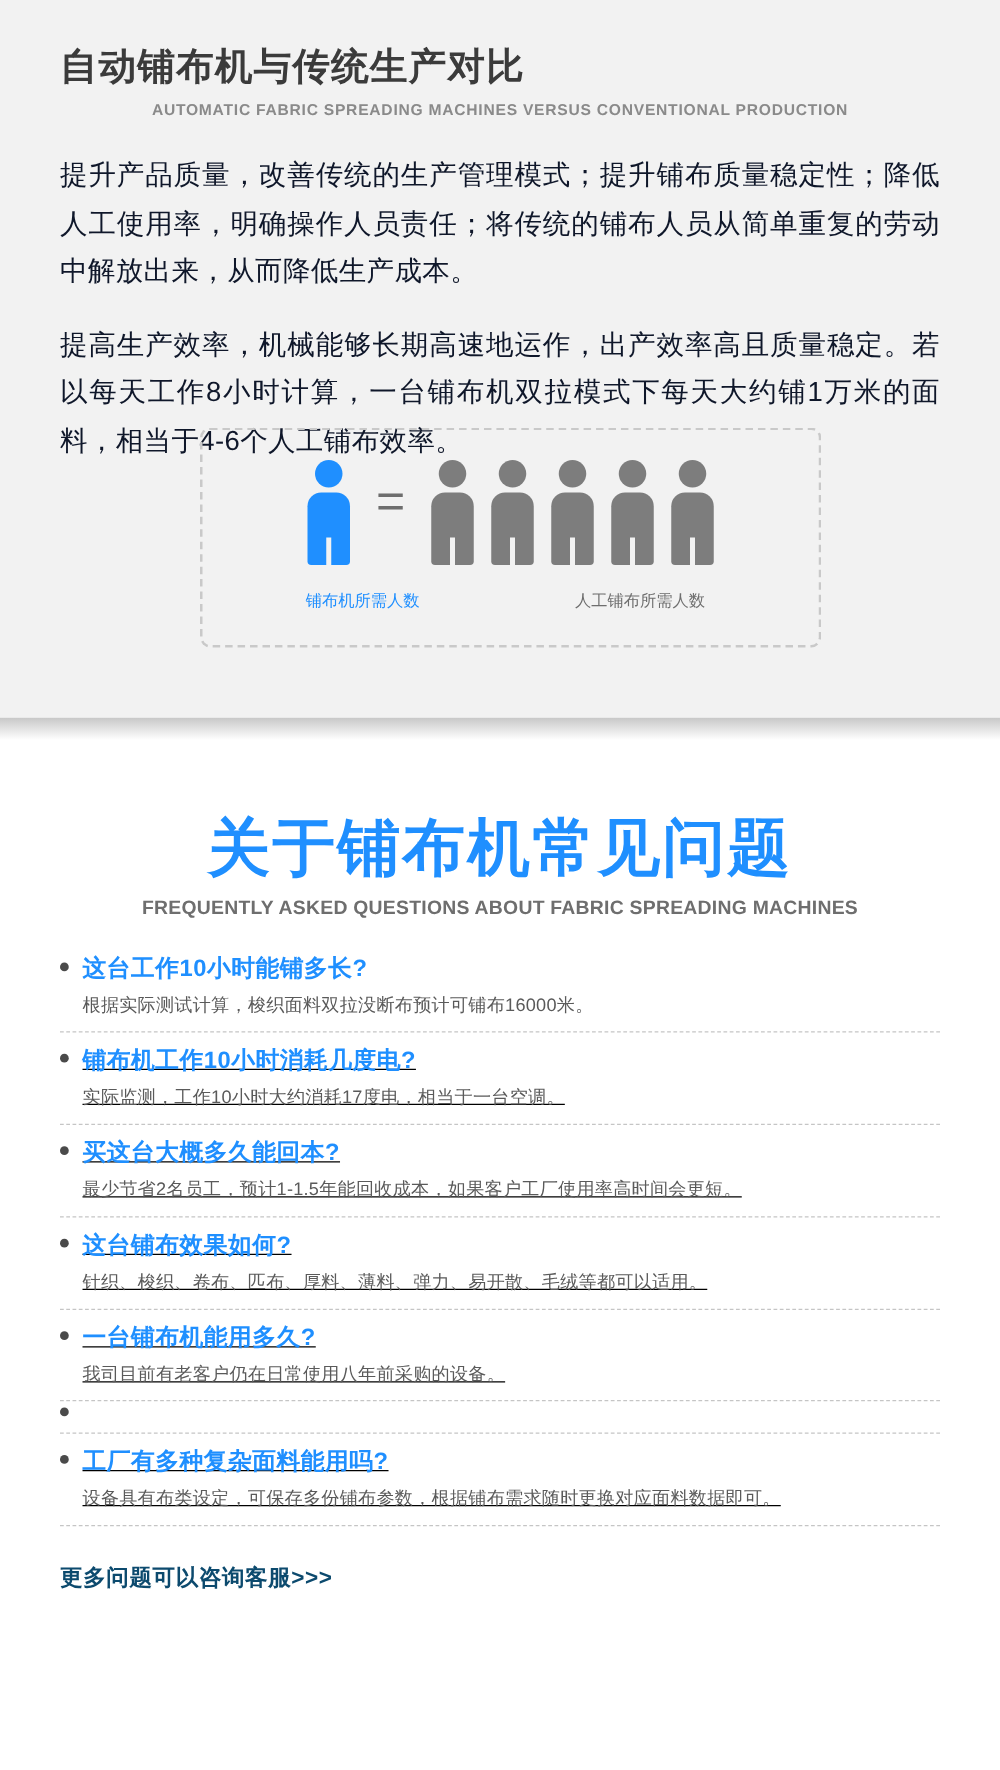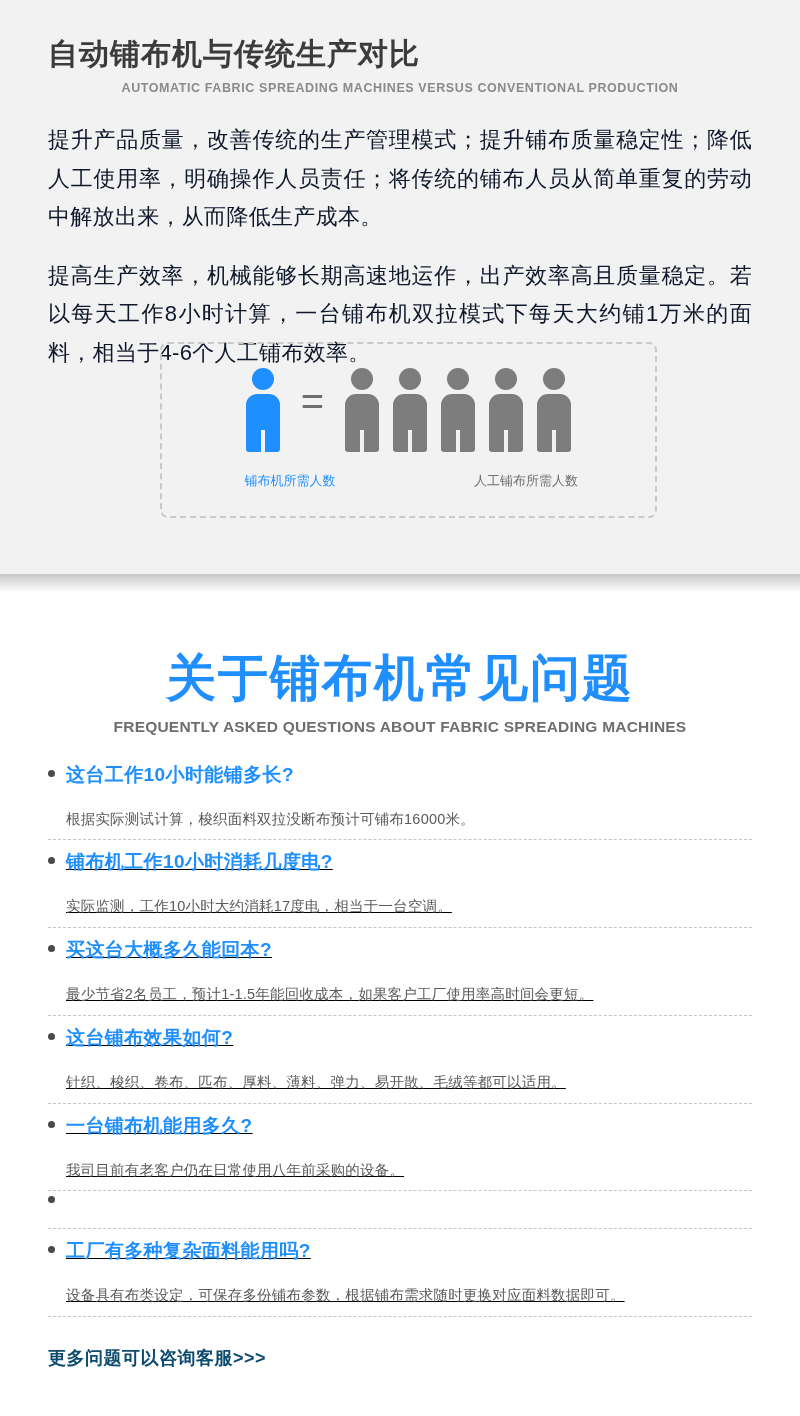--- a/index.html
+++ b/index.html
@@ -113,21 +113,21 @@
     position: absolute;
     left: 0; right: 0;
     top: 128px;
     height: 20px;
   }
   .cap {
     position: absolute;
     font-size: 13px;
   }
   .cap-blue { color: #1f8fff; left: 48px; width: 160px; text-align: center; }
-  .cap-grey { color: #6e6e6e; left: 264px; width: 200px; text-align: center; }
+  .cap-grey { color: #6e6e6e; left: 250px; width: 200px; text-align: center; }
 
   .divider-shadow {
     width: 800px;
     height: 18px;
     background: linear-gradient(to bottom, rgba(0,0,0,0.22), rgba(0,0,0,0));
   }
 
   
   .section-faq {
     width: 800px;
@@ -180,21 +180,21 @@
     border-radius: 50%;
     background: #4a4a4a;
     margin-right: 11px;
     flex: none;
     position: relative;
     top: -4px;
   }
   .faq-a {
     font-size: 14.5px;
     color: #5a5a5a;
-    margin-top: 21px;
+    margin-top: 7px;
     margin-left: 18px;
     line-height: 1.5;
     letter-spacing: 0.2px;
   }
   .dashed-sep {
     border-bottom: 1px dashed #c5c5c5;
     margin-top: 9px;
   }
   .more-link {
     font-size: 18px;

